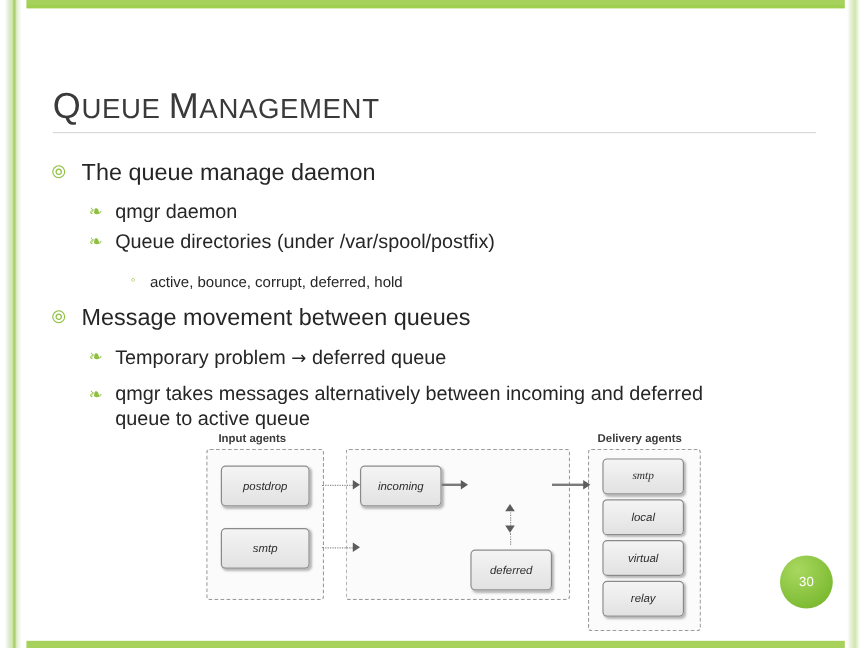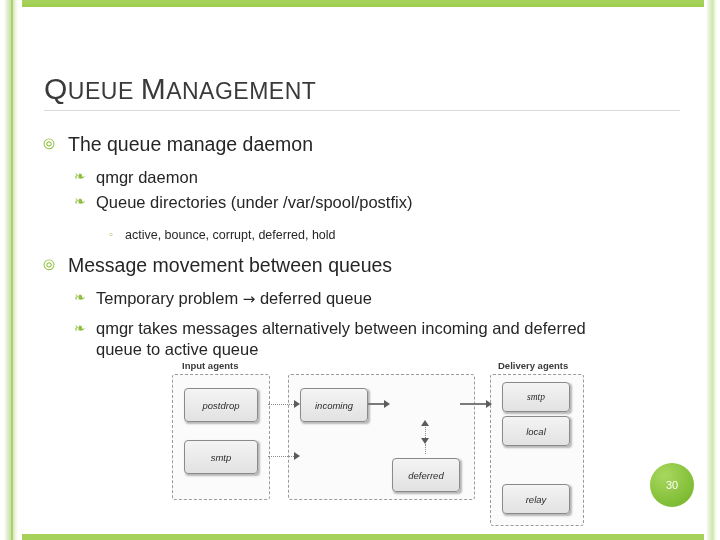--- a/index.html
+++ b/index.html
@@ -312,20 +312,21 @@
   <div class="dbox" style="left:16px; top:80px; width:72px; height:32px;">smtp</div>
 
   <div class="dgroup" style="left:120px; top:14px; width:185px; height:124px;"></div>
   <div class="dbox" style="left:132px; top:28px; width:66px; height:32px;">incoming</div>
   <div class="dbox" style="left:224px; top:98px; width:66px; height:32px;">deferred</div>
 
   <div class="dgroup" style="left:322px; top:14px; width:92px; height:150px;"></div>
   <div class="dlabel" style="left:330px; top:0px;">Delivery agents</div>
   <div class="dbox" style="left:334px; top:22px; width:66px; height:28px;font-family:Liberation Serif, serif;">smtp</div>
   <div class="dbox" style="left:334px; top:56px; width:66px; height:28px;">local</div>
+  <div class="dbox" style="left:334px; top:90px; width:66px; height:28px;">virtual</div>
   <div class="dbox" style="left:334px; top:124px; width:66px; height:28px;">relay</div>
 
   <div class="dline dotted" style="left:100px; top:44px; width:26px; height:0;"></div>
   <div class="dhead-r" style="left:126px; top:40px;"></div>
 
   <div class="dline dotted" style="left:100px; top:96px; width:26px; height:0;"></div>
   <div class="dhead-r" style="left:126px; top:92px;"></div>
 
   <div class="dline" style="left:200px; top:43px; width:18px; height:2px;"></div>
   <div class="dhead-r" style="left:216px; top:40px;"></div>

